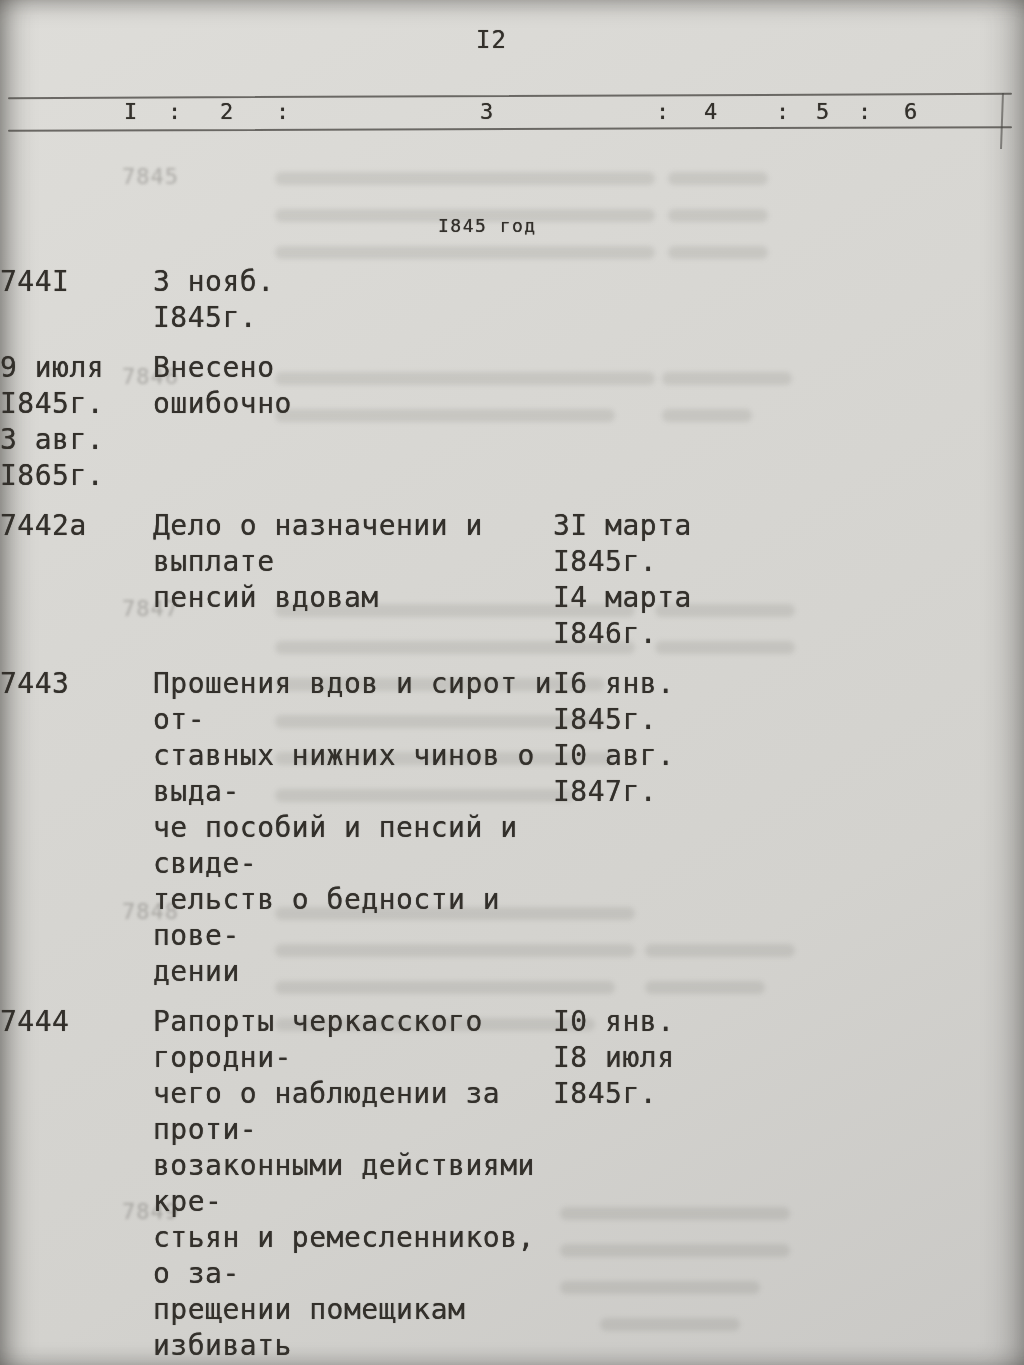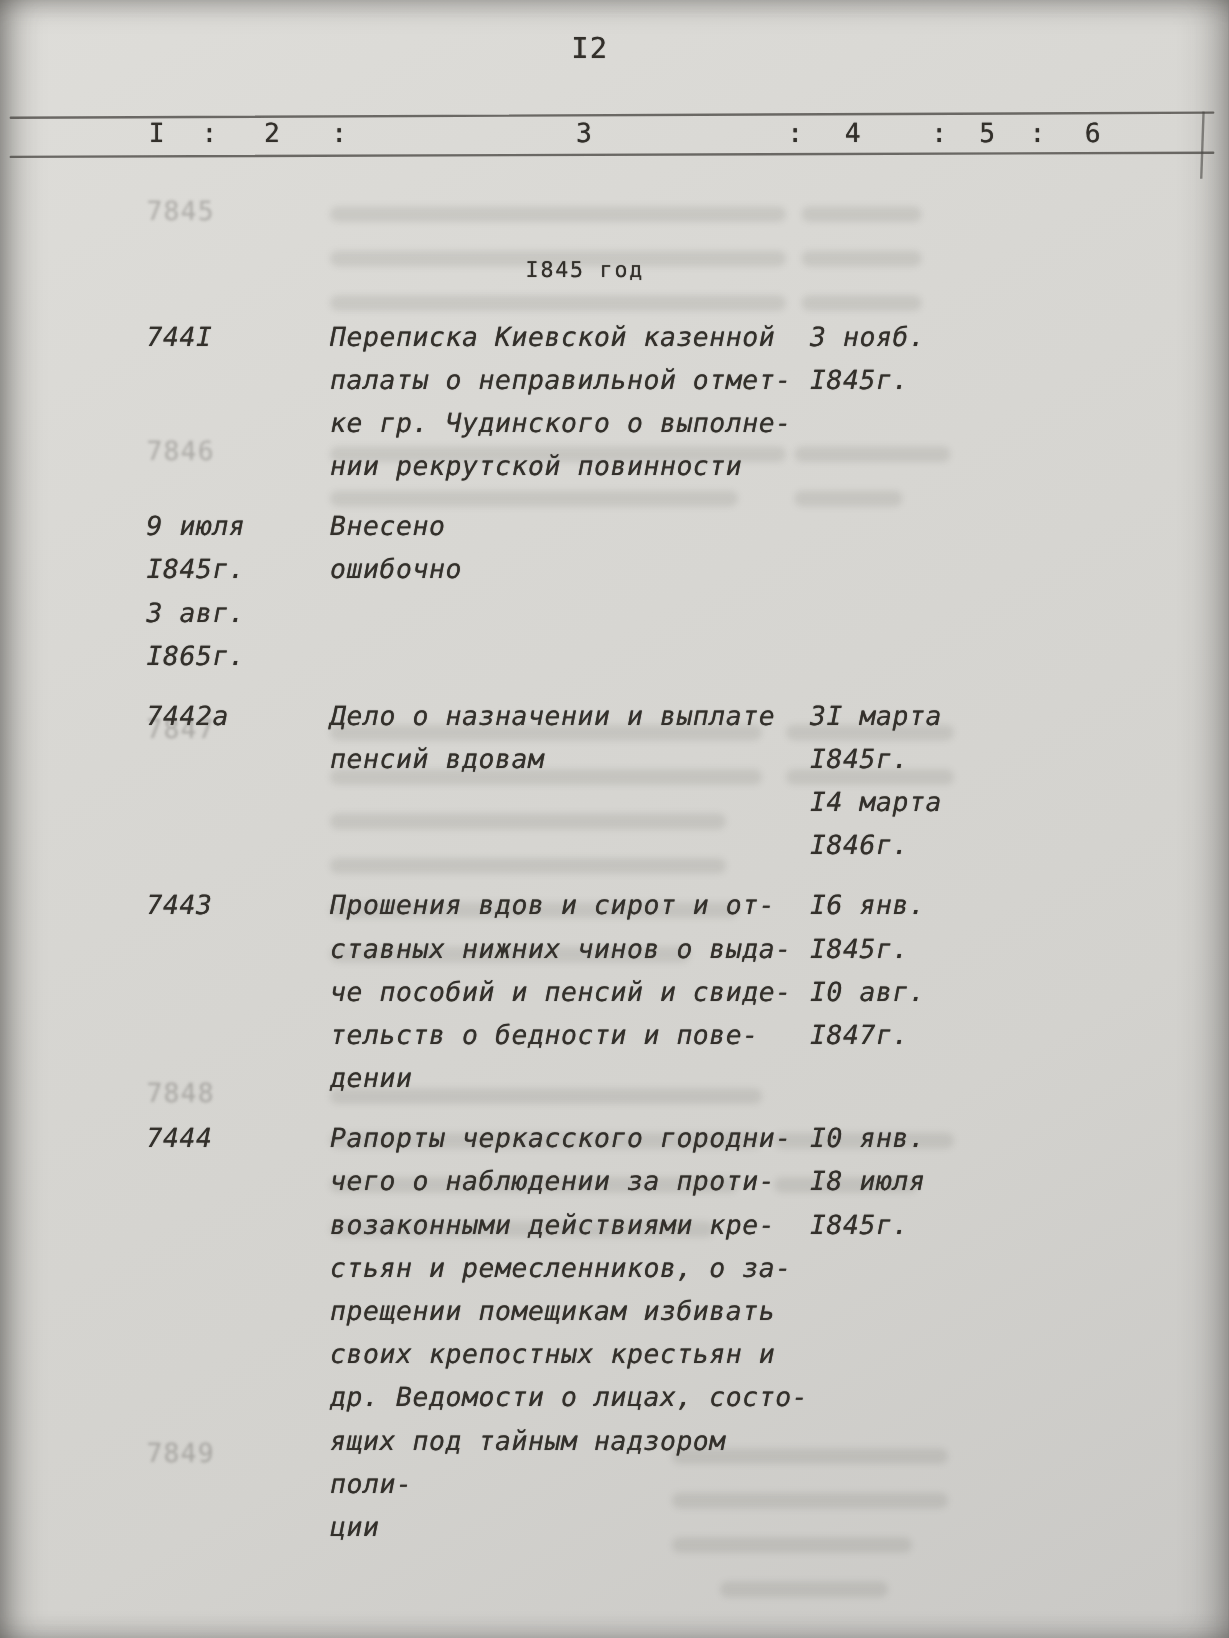--- a/index.html
+++ b/index.html
@@ -43,23 +43,22 @@
     position:absolute;top:0;font-size:22px;letter-spacing:1px;
   }
   .content{position:absolute;top:208px;left:0;right:0;}
   .section-title{
     margin:0 0 20px 438px;
     font-size:18px;letter-spacing:1.5px;line-height:36px;
   }
   .entry{
     display:grid;
     grid-template-columns:153px 400px 200px 1fr;
-    padding-left:122px;
     margin-bottom:14px;
-    font-size:22px;line-height:36px;letter-spacing:.5px;font-style:italic;
+    font-size:28px;line-height:36px;letter-spacing:.5px;
   }
   .entry .id{white-space:pre-line;}
   .entry .desc,.entry .dates,.entry .note{white-space:pre-line;}
   
   .ghost-id{
     position:absolute;font-size:22px;letter-spacing:1px;
     color:rgba(62,60,55,.30);filter:blur(1.4px);
   }
   .ghost-line{
     position:absolute;height:13px;border-radius:7px;
@@ -128,24 +127,20 @@
   </div>
   <div class="rule rule-bottom"></div>
   <div class="edge-mark"></div>
 
   <div class="content ink">
 
     <div class="section-title">I845 год</div>
 
     <div class="entry">
       <div class="id">744I</div>
-      <div class="desc">Переписка Киевской казенной
-палаты о неправильной отмет-
-ке гр. Чудинского о выполне-
-нии рекрутской повинности</div>
       <div class="dates">3 нояб.
 I845г.</div>
       <div class="note"></div>
     </div>
 
     <div class="entry">
       <div class="dates">9 июля
 I845г.
 3 авг.
 I865г.</div>

